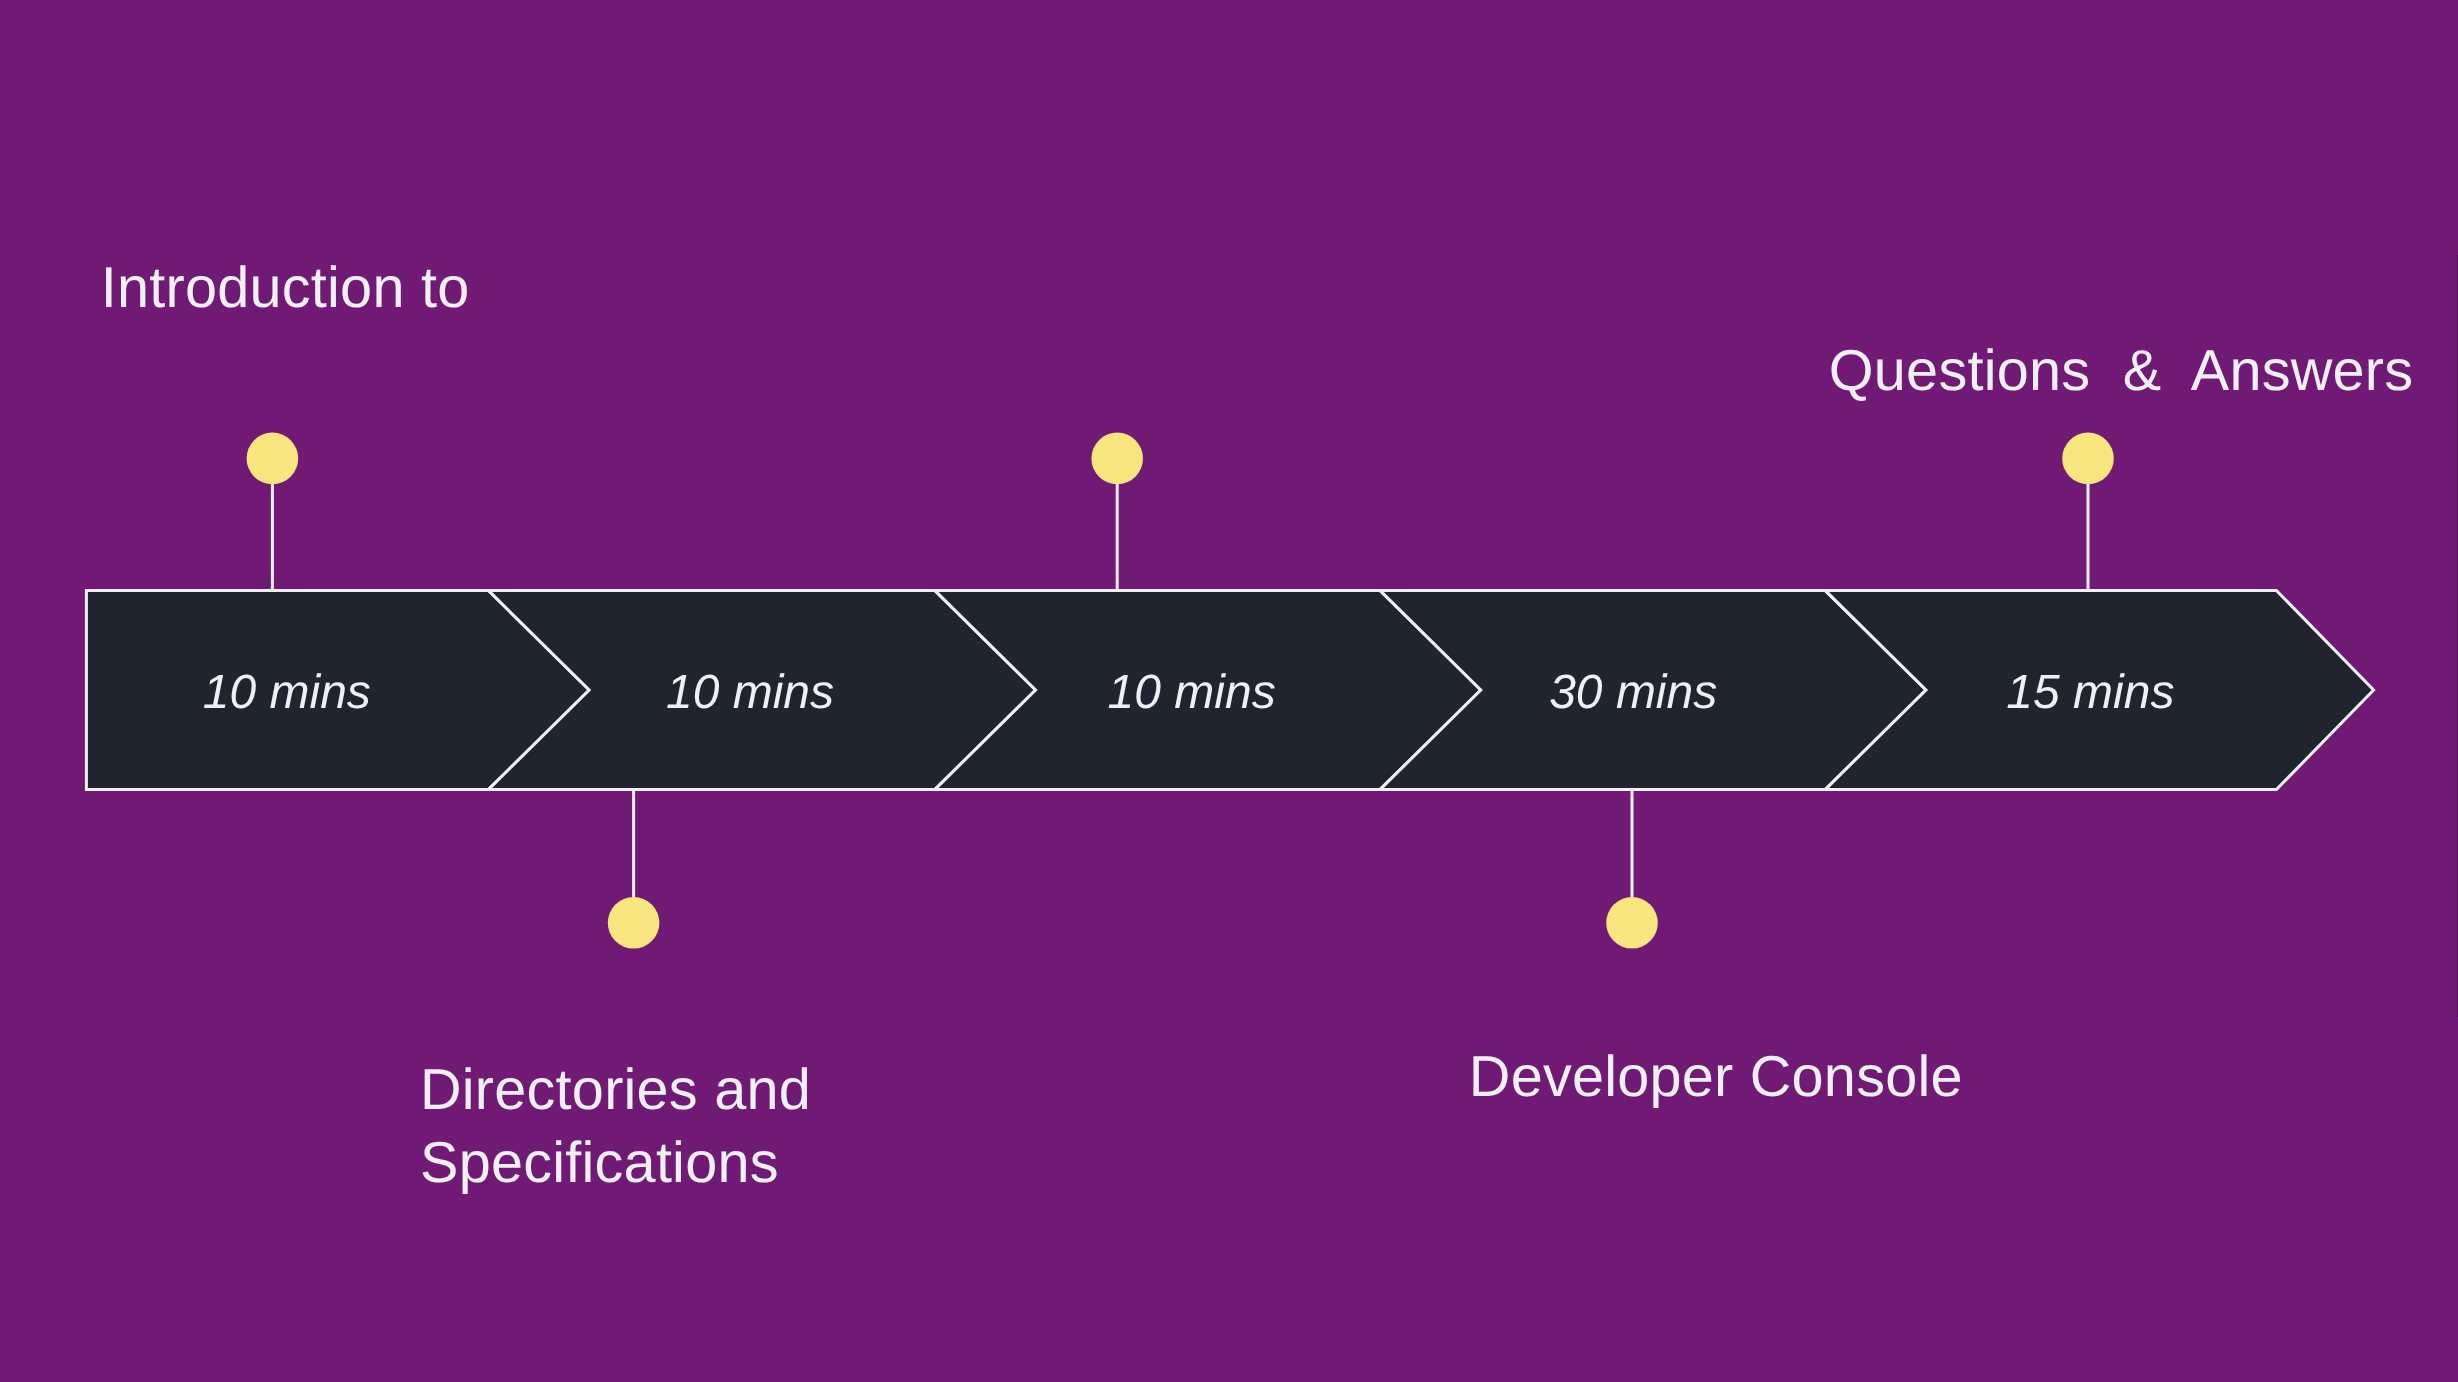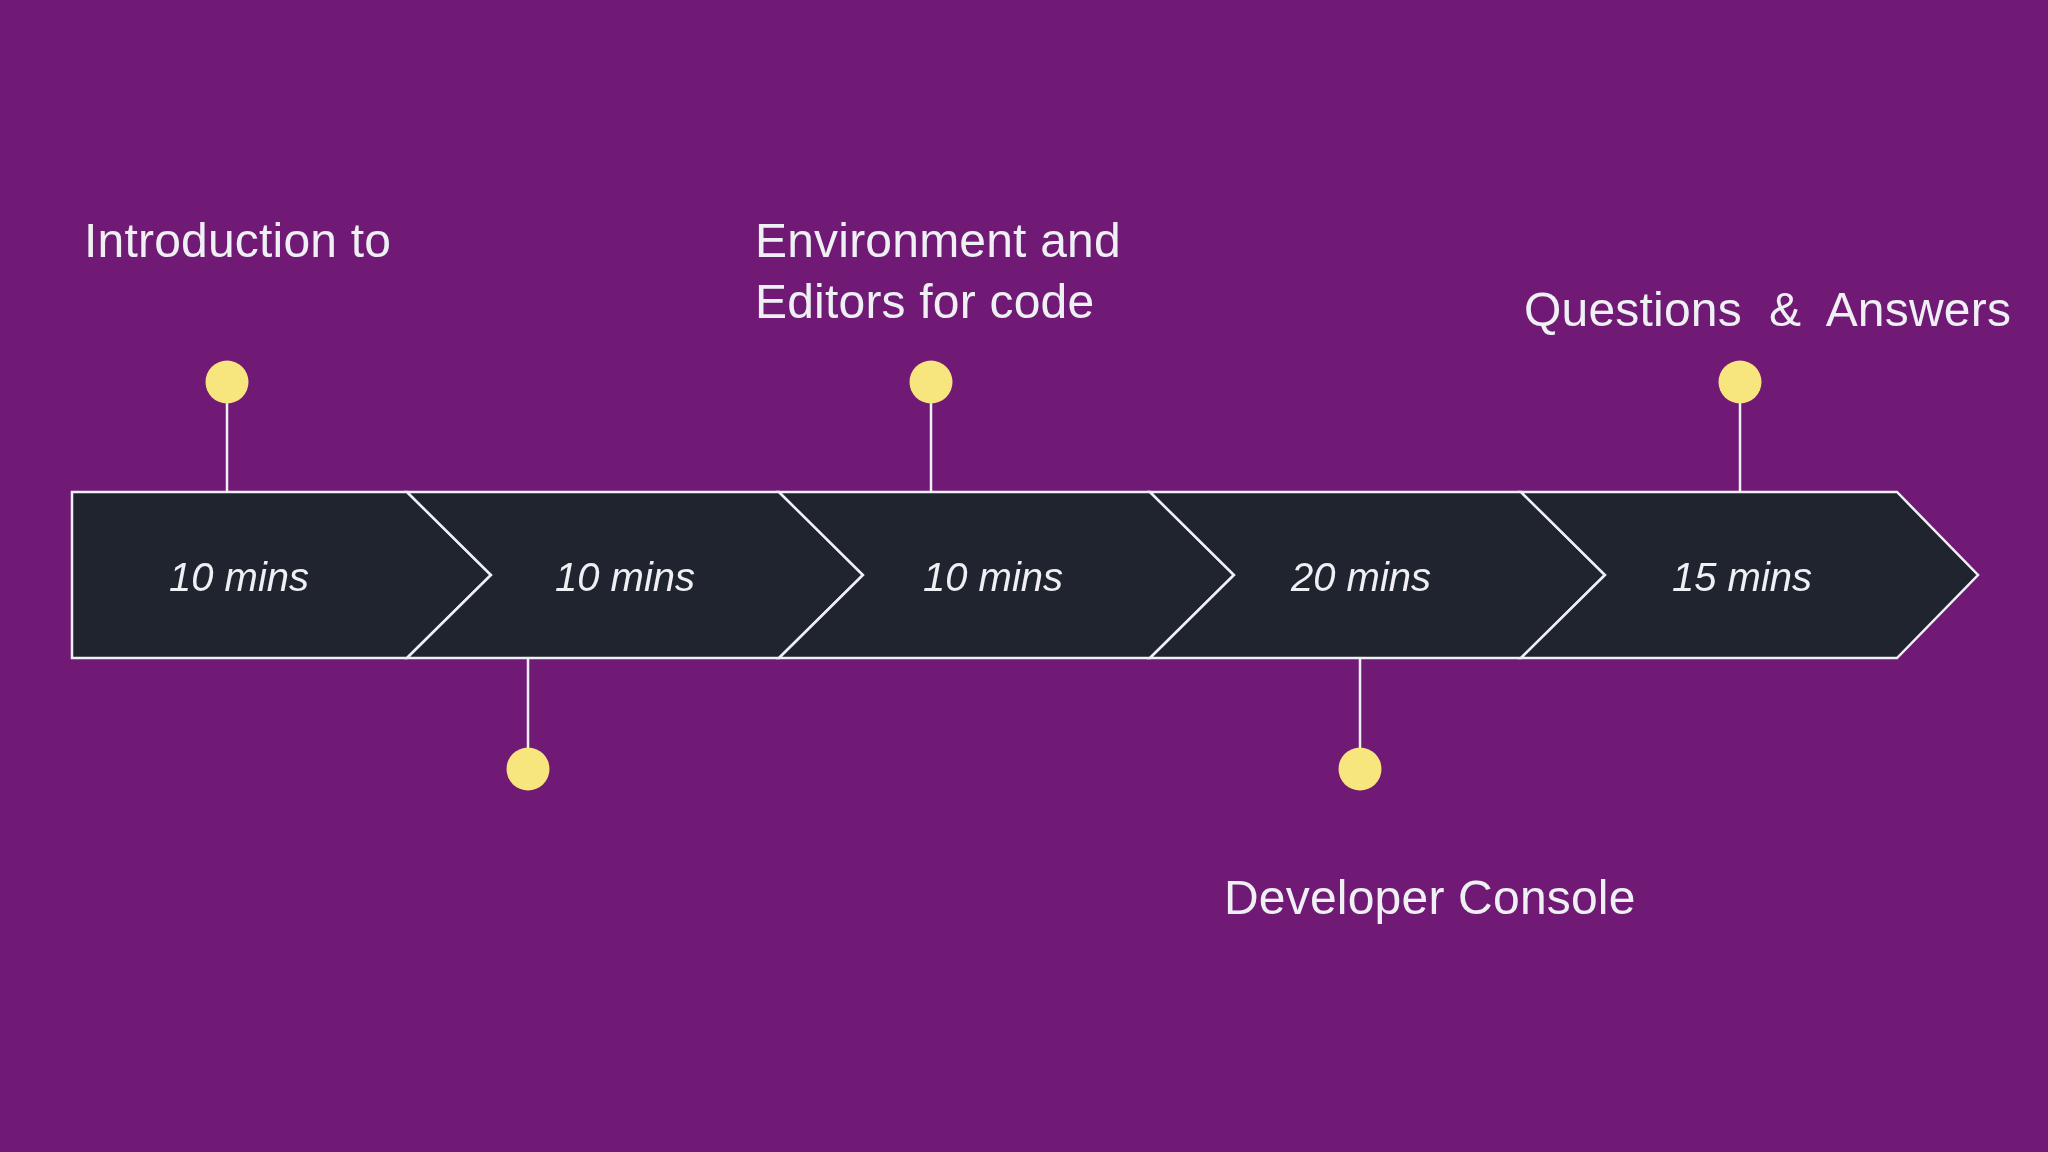--- a/index.html
+++ b/index.html
@@ -63,33 +63,33 @@
       <line x1="1360" y1="658" x2="1360" y2="769" stroke="#edf0f4" stroke-width="2.5"></line>
       <circle cx="1360" cy="769" r="21.5" fill="#f7e57d"></circle>
       <line x1="1740" y1="382" x2="1740" y2="492" stroke="#edf0f4" stroke-width="2.5"></line>
       <circle cx="1740" cy="382" r="21.5" fill="#f7e57d"></circle>
     </svg>
 
   <div class="step-title" style="left:84px; top:210px;">
     <span class="title-line">Introduction to</span>
   </div>
 
+  <div class="step-title" style="left:350px; top:878px;">
+    <span class="title-line">Directories and</span>
+    <span class="title-line">Specifications</span>
+  </div>
 
-  <div class="step-title" style="left:755px; top:210px;">
-    <span class="title-line">Environment and</span>
-    <span class="title-line">Editors for code</span>
-  </div>
 
   <div class="step-title" style="left:1224px; top:867px;">
     <span class="title-line">Developer Console</span>
   </div>
 
   <div class="step-title" style="left:1524px; top:279px;">
     <span class="title-line">Questions  &amp;  Answers</span>
   </div>
 
   <div class="duration-label" style="left:239px; top:577px;">10 mins</div>
   <div class="duration-label" style="left:625px; top:577px;">10 mins</div>
   <div class="duration-label" style="left:993px; top:577px;">10 mins</div>
-  <div class="duration-label" style="left:1361px; top:577px;">20 mins</div>
+  <div class="duration-label" style="left:1361px; top:577px;">30 mins</div>
   <div class="duration-label" style="left:1742px; top:577px;">15 mins</div>
 
 </div>
 
 </body></html>

